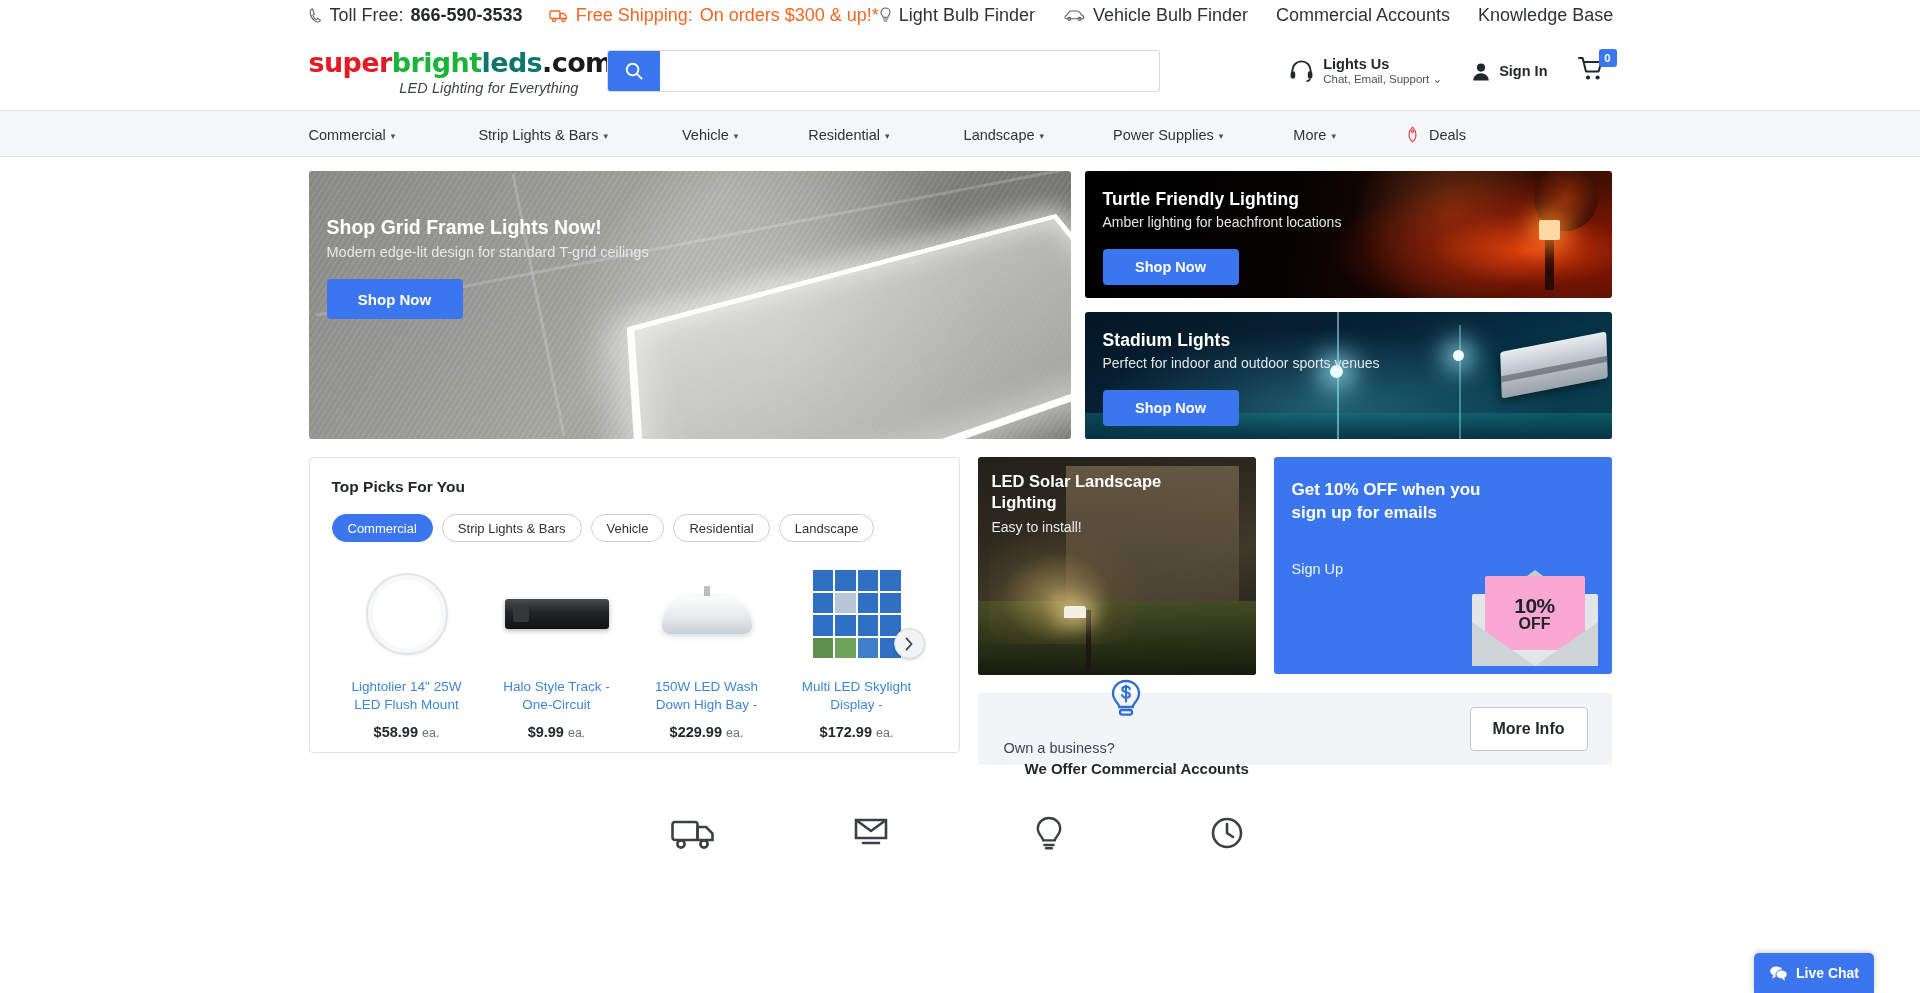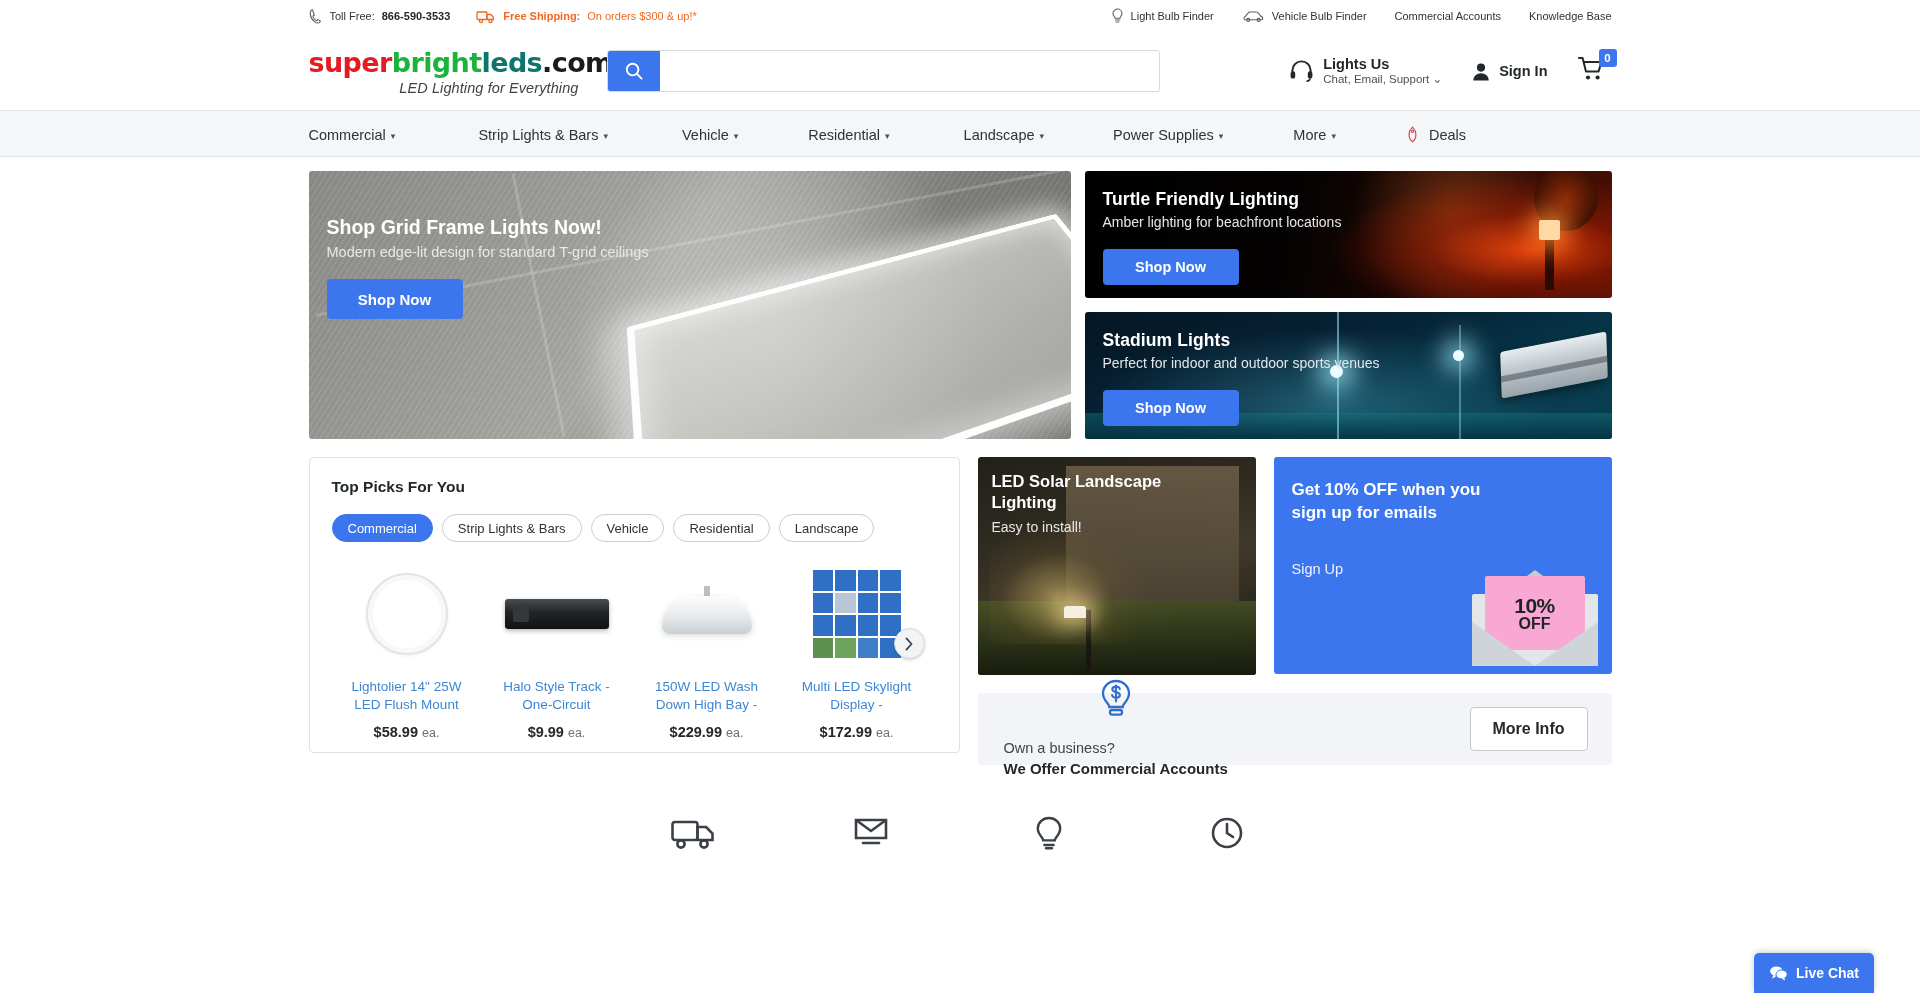--- a/index.html
+++ b/index.html
@@ -8,32 +8,32 @@
     font-family: "Liberation Sans", sans-serif;
     background: #ffffff;
     overflow: hidden;
   }
   .page { width: 1920px; height: 993px; position: relative; background:#fff; }
   .wrap { width: 1303px; margin: 0 auto; position: relative; }
 
   
   .topbar {
     height: 32px; width: 100%;
-    display: flex; align-items: flex-start;
-    font-size: 11px; color: #2f3336;
+    display: flex; align-items: flex-end;
+    font-size: 18px; color: #2f3336;
     border-bottom: 1px solid #fff;
   }
   .topbar .wrap { display:flex; align-items:center; height:32px; }
   .tb-left { display:flex; align-items:center; gap: 26px; }
   .tb-right { display:flex; align-items:center; gap: 28px; margin-left:auto; }
   .tb-item { display:flex; align-items:center; gap:7px; white-space:nowrap; cursor:pointer; }
   .tb-item .lbl { color:#2f3336; }
   .tollfree b { font-weight: bold; color:#23282b; }
   .ship { color:#f26722; }
-  .ship b { font-weight:bold; }
+  .ship b { font-weight:normal; }
   .icon { display:inline-flex; align-items:center; justify-content:center; flex:none; }
 
   
   .header { height: 78px; background:#fff; }
   .header .wrap { display:flex; align-items:center; height:78px; }
   .logo-block { width: 270px; flex:none; padding-top:2px; }
   .logo-text {
     font-size: 27px; font-weight: bold; letter-spacing:-0.6px;
     font-family: "DejaVu Sans", sans-serif;
     text-align:right; line-height: 1.0; white-space:nowrap;
@@ -236,21 +236,21 @@
                border-right:63px solid #cfd4d8; border-top:44px solid transparent; }
   .env-top { position:absolute; left:28px; top:0; width:0; height:0;
              border-left:35px solid transparent; border-right:35px solid transparent; border-bottom:26px solid #c6cbd0; }
 
   .biz-bar {
     height: 72px; background:#f2f4f7; border-radius:3px; display:flex; align-items:center;
     padding: 0 24px 0 26px;
   }
   .biz-left { display:flex; align-items:center; gap:18px;flex-direction:column; }
   .biz-t1 { font-size:14.5px; color:#3f454a; line-height:1.35; }
-  .biz-t2 { font-size:15px; font-weight:bold; color:#23282b; line-height:1.35; }
+  .biz-t2 { font-size:15px; font-weight:bold; color:#23282b; line-height:1.35;margin-left:21px; }
   .btn-moreinfo {
     margin-left:auto; background:#fff; border:1px solid #c4c9ce; border-radius:4px;
     height:44px; padding:0 22px; font-size:16px; font-weight:bold; color:#23282b; cursor:pointer;
     font-family:"Liberation Sans", sans-serif;
   }
 
   
   .bottom-strip { margin-top: 46px; display:flex; justify-content:center; gap: 120px; }
   .bs-item { width:58px; height:44px; display:flex; align-items:center; justify-content:center; }
 

